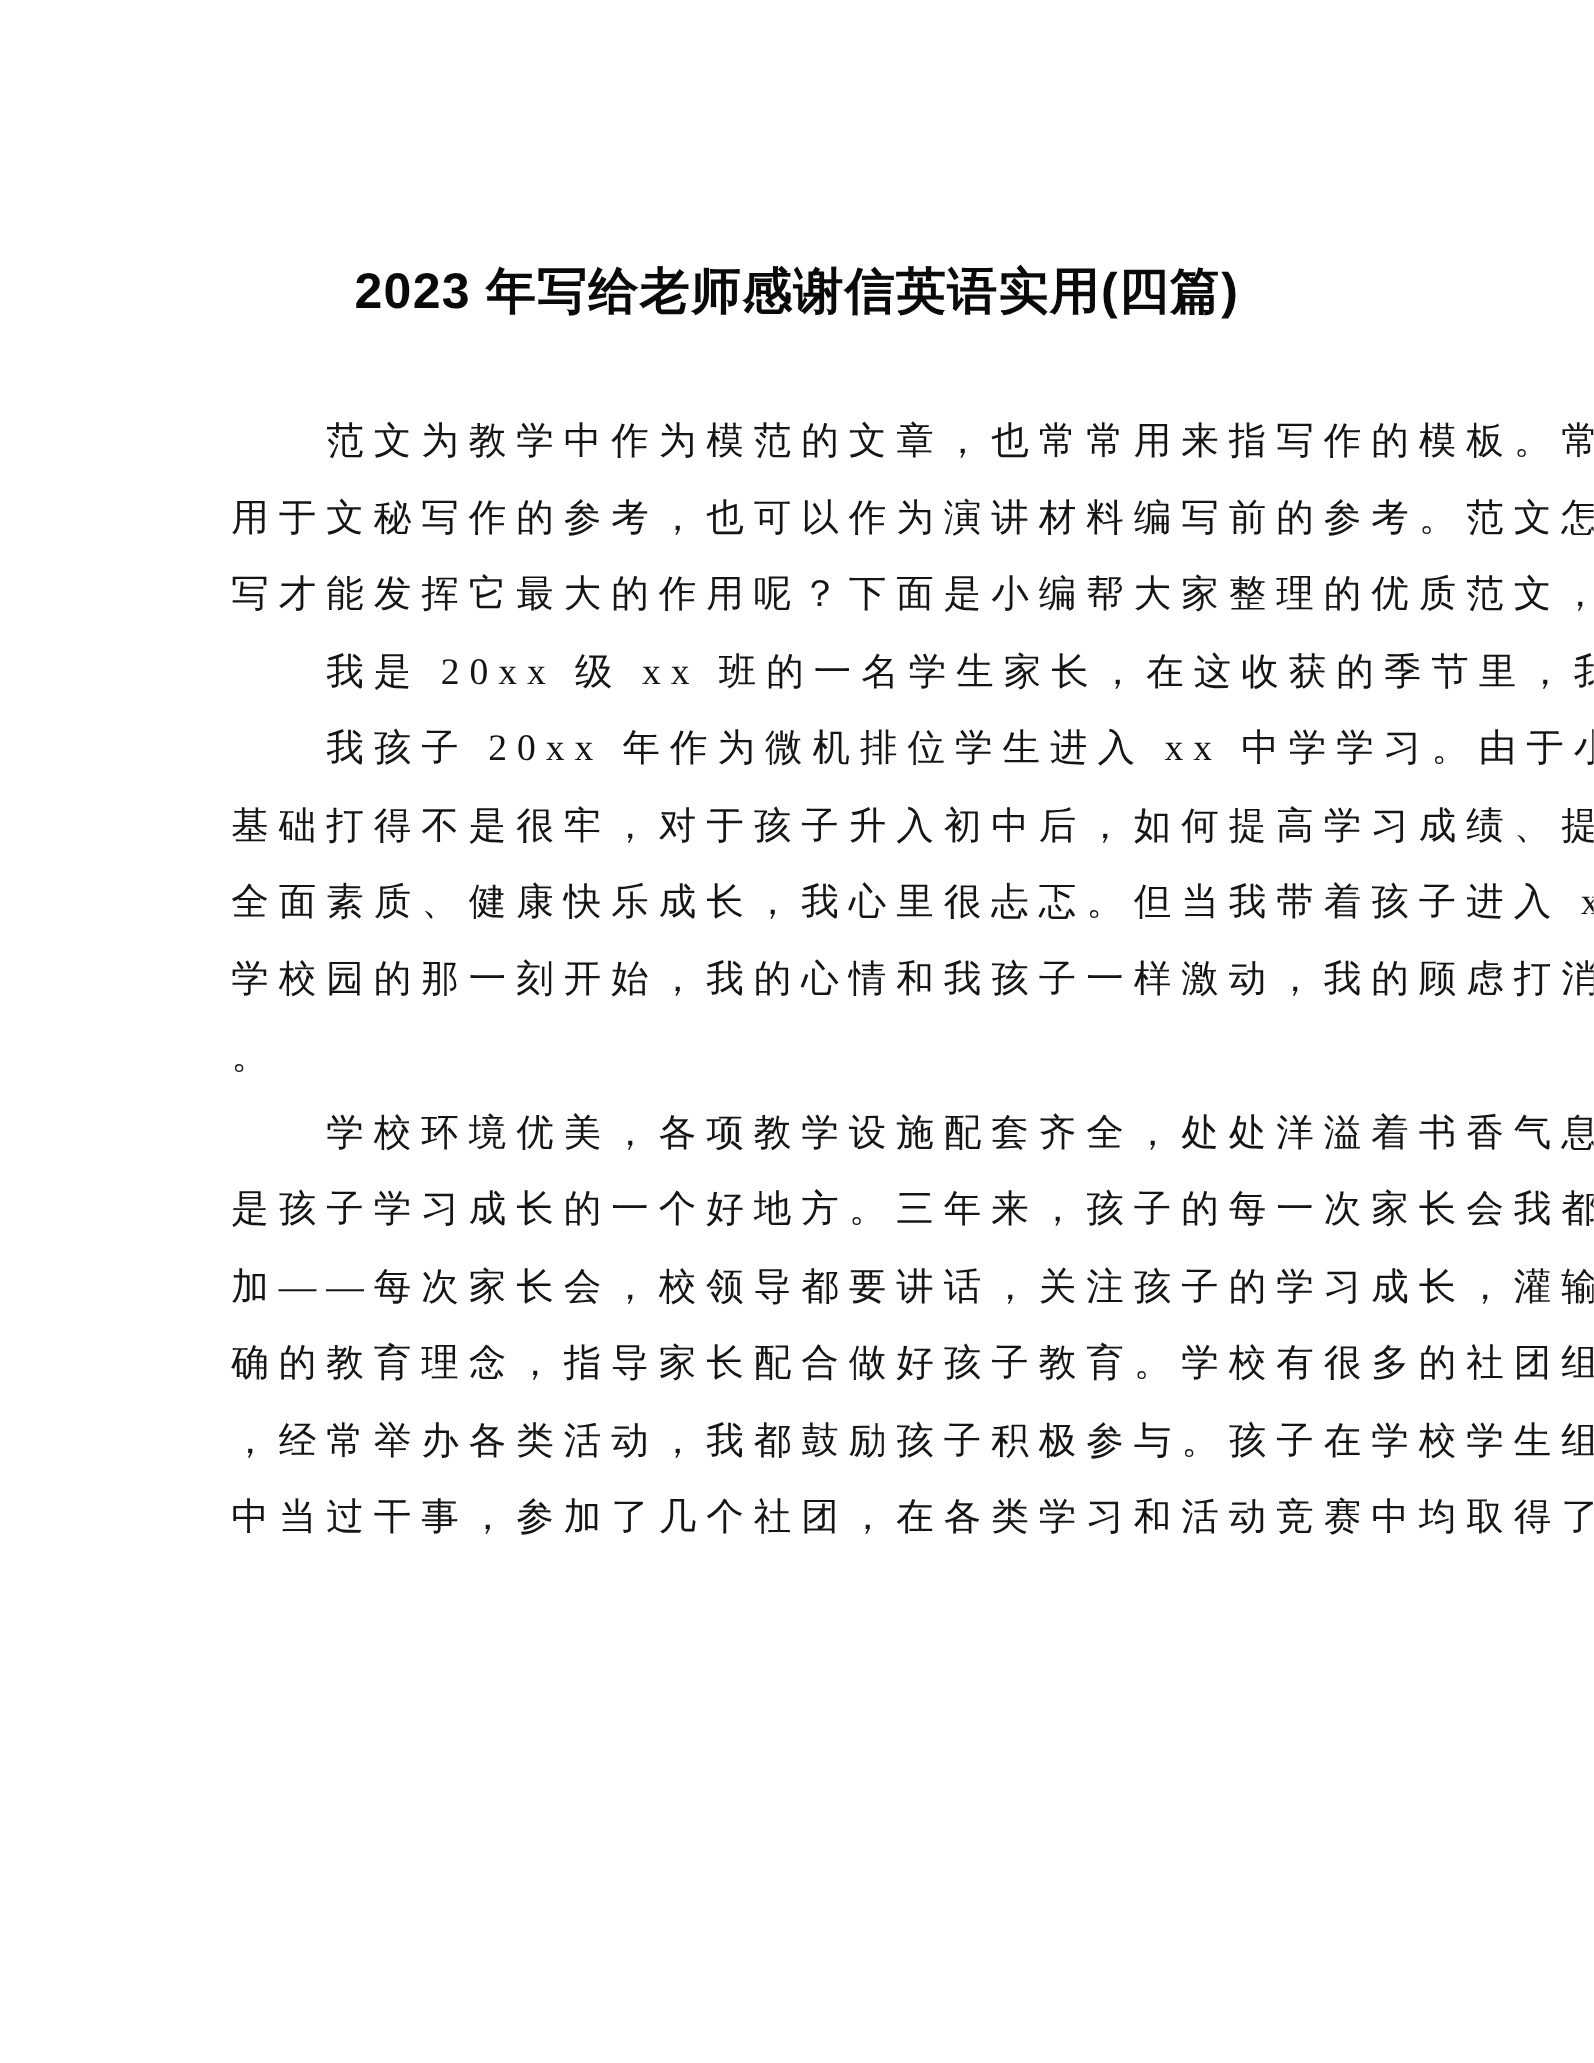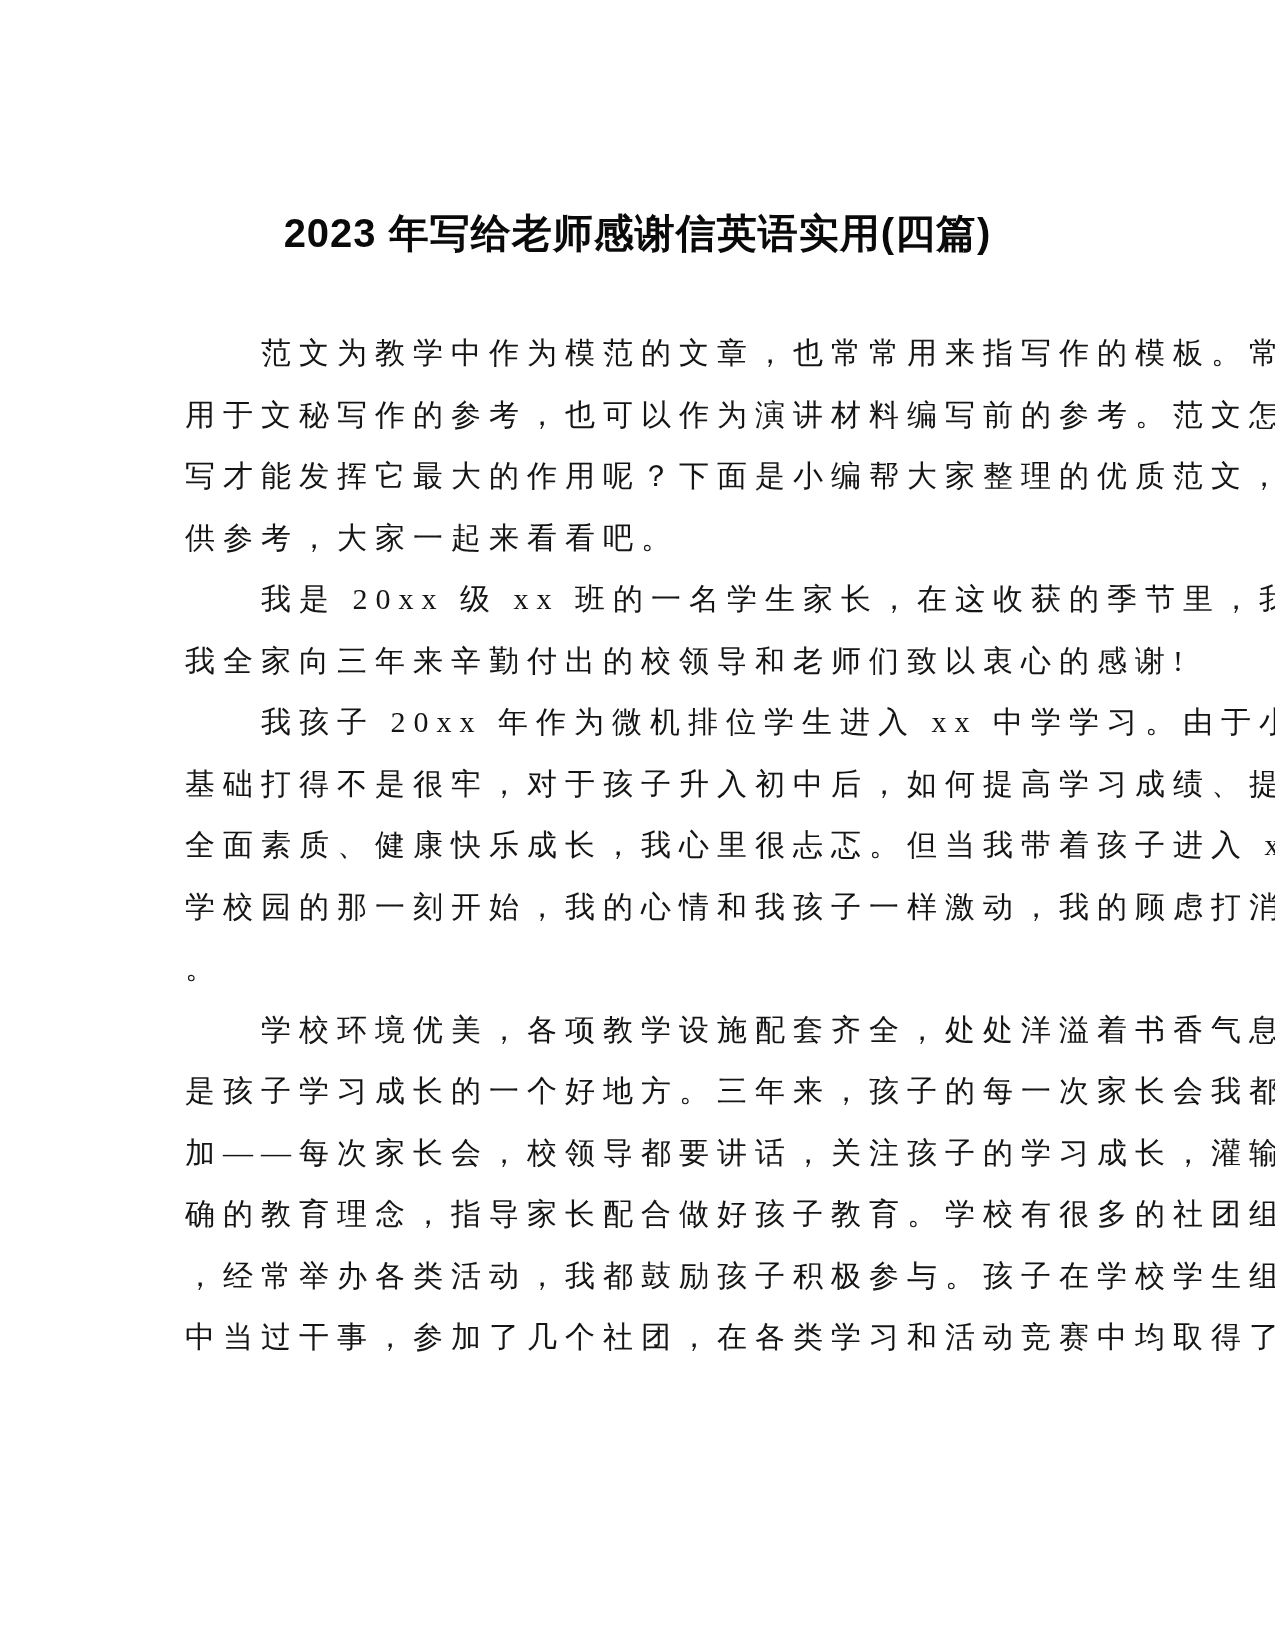--- a/index.html
+++ b/index.html
@@ -58,25 +58,23 @@
 </head>
 <body>
 
 <div class="page">
   <h1 class="doc-title">2023 年写给老师感谢信英语实用(四篇)</h1>
   <div class="doc-body">
       <div class="paragraph">
         <div class="text-line indent">范文为教学中作为模范的文章，也常常用来指写作的模板。常常</div>
         <div class="text-line">用于文秘写作的参考，也可以作为演讲材料编写前的参考。范文怎么</div>
         <div class="text-line">写才能发挥它最大的作用呢？下面是小编帮大家整理的优质范文，仅</div>
-        <div class="text-line">供参考，大家一起来看看吧。</div>
       </div>
       <div class="paragraph">
         <div class="text-line indent">我是 20xx 级 xx 班的一名学生家长，在这收获的季节里，我代表</div>
-        <div class="text-line">我全家向三年来辛勤付出的校领导和老师们致以衷心的感谢!</div>
       </div>
       <div class="paragraph">
         <div class="text-line indent">我孩子 20xx 年作为微机排位学生进入 xx 中学学习。由于小学的</div>
         <div class="text-line">基础打得不是很牢，对于孩子升入初中后，如何提高学习成绩、提升</div>
         <div class="text-line">全面素质、健康快乐成长，我心里很忐忑。但当我带着孩子进入 xx 中</div>
         <div class="text-line">学校园的那一刻开始，我的心情和我孩子一样激动，我的顾虑打消了</div>
         <div class="text-line">。</div>
       </div>
       <div class="paragraph">
         <div class="text-line indent">学校环境优美，各项教学设施配套齐全，处处洋溢着书香气息，</div>

